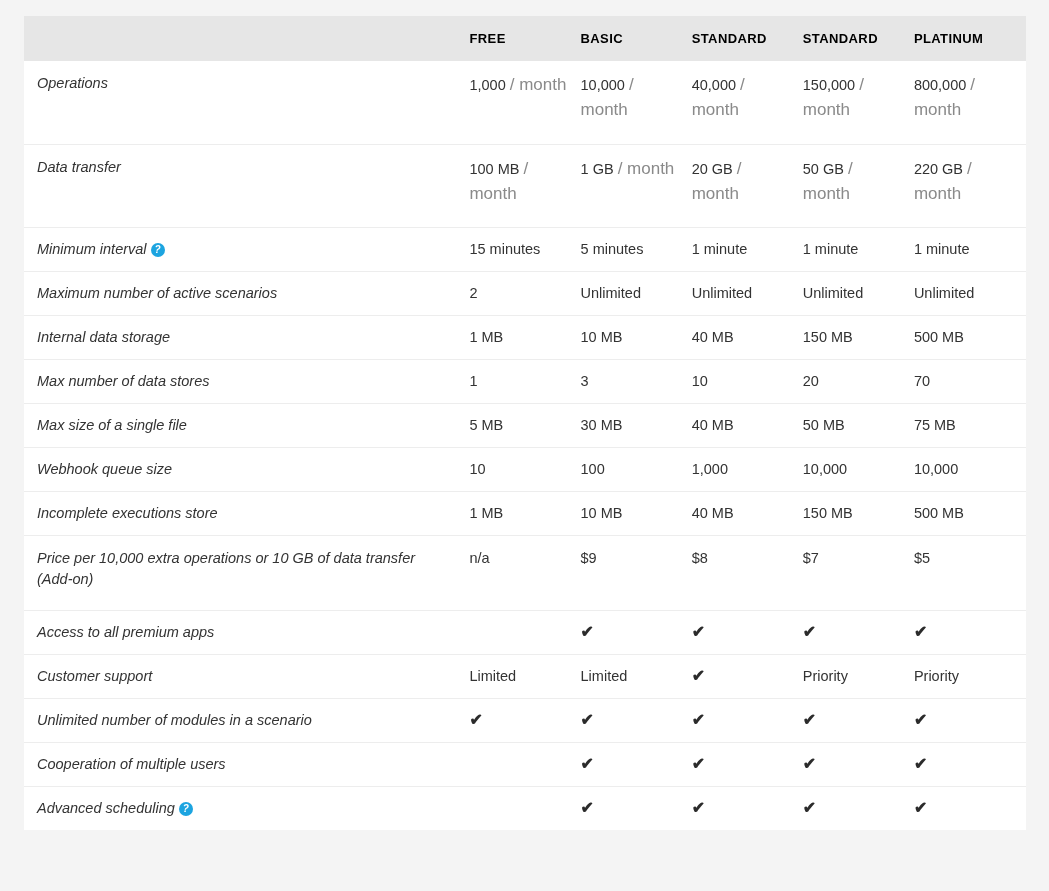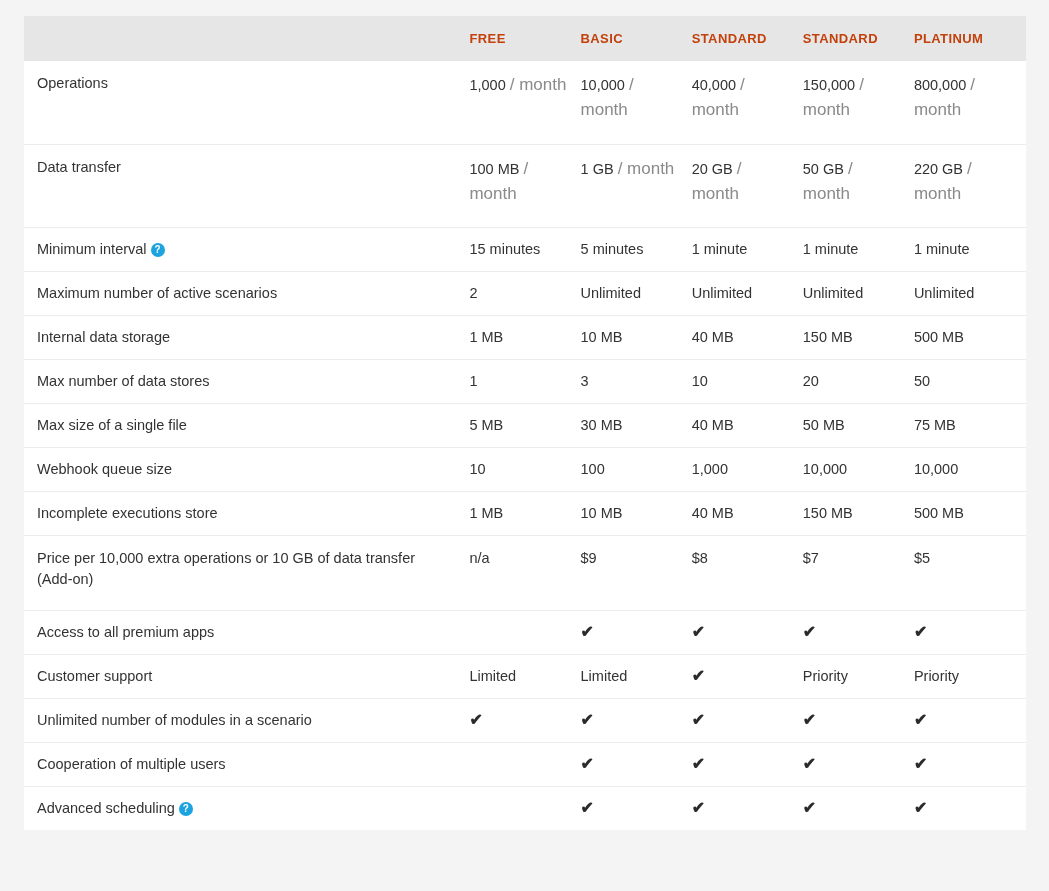--- a/index.html
+++ b/index.html
@@ -38,21 +38,21 @@
 
   
   thead th {
     background: #e6e6e6;
     height: 45px;
     padding: 0 0 0 0;
     vertical-align: middle;
     font-size: 13px;
     font-weight: bold;
     letter-spacing: 0.4px;
-    color: #c2410c;
+    color: #000000;
     text-align: left;
     border: none;
   }
   th.label-col-head {
     width: 445px;
     padding-left: 13px;
   }
   th.plan-head { width: 111px; }
   th.plan-head.last { width: 112px; }
 
@@ -62,20 +62,21 @@
     vertical-align: top;
     font-size: 14.5px;
     color: #333333;
     line-height: 1.45;
   }
   tbody tr:first-child td { border-top: none; }
 
   td.rowlabel {
     padding: 12px 16px 12px 13px;
     color: #333333;
+    font-style: italic;
   }
   td.val {
     padding: 12px 10px 12px 0;
     color: #333333;
   }
 
   
   tr.tall td { padding-top: 12px; padding-bottom: 22px; }
   tr.tall2 td { padding-top: 12px; padding-bottom: 20px; }
 
@@ -172,21 +173,21 @@
             <td class="val"><span>40 MB</span></td>
             <td class="val"><span>150 MB</span></td>
             <td class="val"><span>500 MB</span></td>
           </tr>
           <tr class="compact">
             <td class="rowlabel"><span>Max number of data stores</span></td>
             <td class="val"><span>1</span></td>
             <td class="val"><span>3</span></td>
             <td class="val"><span>10</span></td>
             <td class="val"><span>20</span></td>
-            <td class="val"><span>50</span></td>
+            <td class="val"><span>70</span></td>
           </tr>
           <tr class="compact">
             <td class="rowlabel"><span>Max size of a single file</span></td>
             <td class="val"><span>5 MB</span></td>
             <td class="val"><span>30 MB</span></td>
             <td class="val"><span>40 MB</span></td>
             <td class="val"><span>50 MB</span></td>
             <td class="val"><span>75 MB</span></td>
           </tr>
           <tr class="compact">

